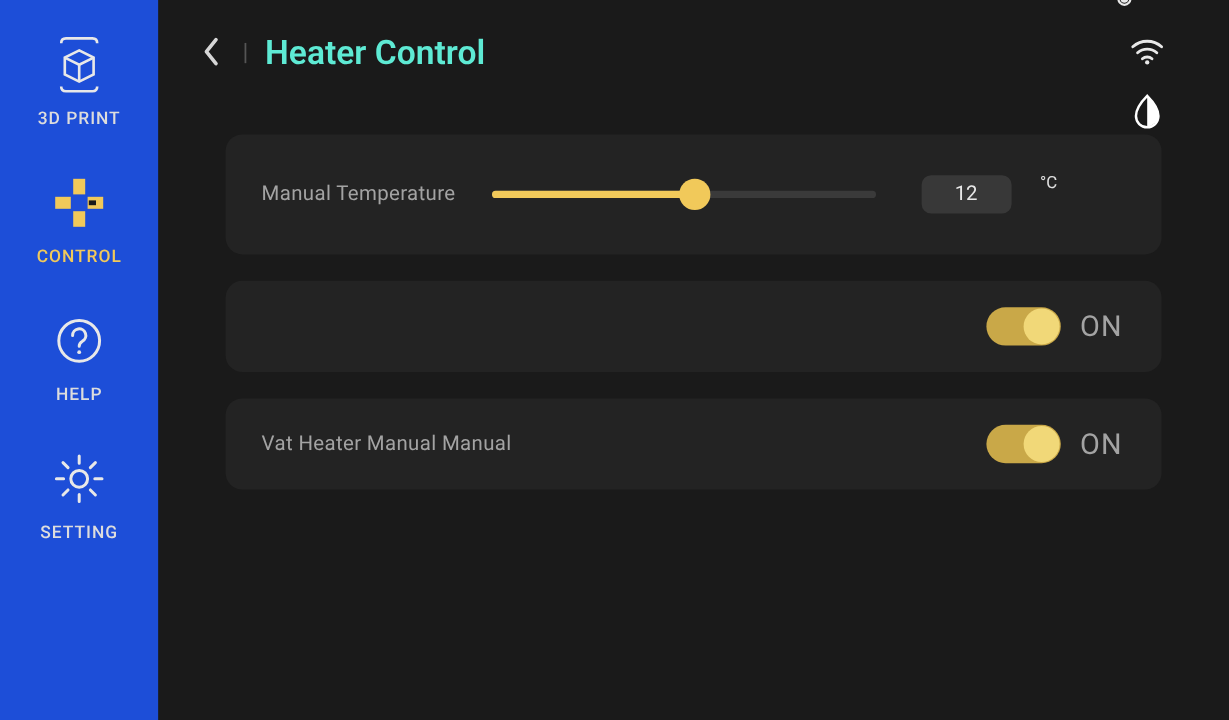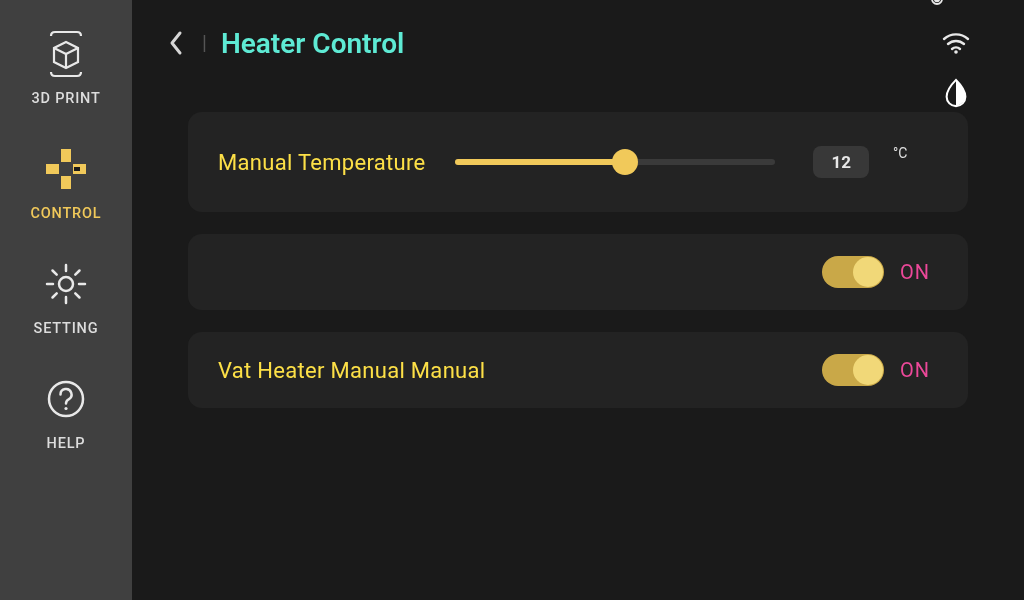--- a/index.html
+++ b/index.html
@@ -12,21 +12,21 @@
     color: #e8e8e8;
   }
   .app {
     display: flex;
     width: 100%;
     height: 100%;
   }
   
   .sidebar {
     width: 132px;
-    background: #404040;
+    background: #1d4ed8;
     display: flex;
     flex-direction: column;
     align-items: center;
     padding-top: 28px;
     gap: 36px;
   }
   .nav-item {
     display: flex;
     flex-direction: column;
     align-items: center;
@@ -112,22 +112,22 @@
   .card {
     background: #232323;
     border-radius: 14px;
     padding: 22px 30px;
     display: flex;
     align-items: center;
     min-height: 74px;
   }
   .card.tall { min-height: 100px; padding: 30px 30px; }
   .card-label {
-    font-size: 22px;
-    color: #fde047;
+    font-size: 17px;
+    color: #a3a3a3;
     font-weight: 400;
     letter-spacing: 0.3px;
   }
   
   .slider-row {
     flex: 1;
     display: flex;
     align-items: center;
     margin-left: 30px;
     gap: 18px;
@@ -159,27 +159,26 @@
     width: 26px;
     height: 26px;
     background: #f1c95a;
     border-radius: 50%;
     left: 53%;
     transform: translateX(-50%);
   }
   .value-box {
     background: #383838;
     border-radius: 8px;
-    padding: 6px 18px;
+    padding: 6px 28px;
     min-width: 54px;
     text-align: center;
     font-size: 17px;
     color: #e8e8e8;
     margin-left: 20px;
-    font-weight: bold;
   }
   .unit-col {
     display: flex;
     flex-direction: column;
     align-items: flex-start;
     margin-left: 6px;
     position: relative;
     top: -9px;
   }
   .unit {
@@ -204,22 +203,22 @@
   .toggle-knob {
     position: absolute;
     width: 30px;
     height: 30px;
     background: #f1d878;
     border-radius: 50%;
     top: 1px;
     right: 1px;
   }
   .toggle-text {
-    font-size: 20px;
-    color: #ec4899;
+    font-size: 24px;
+    color: #a3a3a3;
     letter-spacing: 1px;
     min-width: 38px;
   }
 </style>
 </head>
 <body>
 
 <div class="app">
 
   <div class="sidebar">
@@ -244,37 +243,37 @@
           <rect x="3" y="18" width="13" height="10" fill="#f1c95a"></rect>
           <rect x="30" y="18" width="13" height="10" fill="#f1c95a"></rect>
           <rect x="31" y="21" width="6" height="4" fill="#1a1a1a"></rect>
         </svg>
       </div>
       <span class="nav-label">CONTROL</span>
     </div>
 
     <div class="nav-item">
       <div class="nav-icon">
-        <svg width="46" height="46" viewBox="0 0 46 46" fill="none" stroke="#e8e8e8" stroke-width="2.5">
-          <circle cx="23" cy="23" r="7"></circle>
-          <path d="M23 4 L23 10 M23 36 L23 42 M4 23 L10 23 M36 23 L42 23 M9.5 9.5 L13.7 13.7 M32.3 32.3 L36.5 36.5 M36.5 9.5 L32.3 13.7 M13.7 32.3 L9.5 36.5" stroke-linecap="round"></path>
-        </svg>
-      </div>
-      <span class="nav-label">SETTING</span>
-    </div>
-
-    <div class="nav-item">
-      <div class="nav-icon">
         <svg width="40" height="40" viewBox="0 0 40 40" fill="none" stroke="#e8e8e8" stroke-width="2.5">
           <circle cx="20" cy="20" r="17"></circle>
           <path d="M14.5 15.5 a5.5 5.5 0 1 1 8.2 4.8 c-1.8 1.1 -2.7 2.1 -2.7 4.2" stroke-linecap="round"></path>
           <circle cx="20" cy="29.5" r="1.6" fill="#e8e8e8" stroke="none"></circle>
         </svg>
       </div>
       <span class="nav-label">HELP</span>
+    </div>
+
+    <div class="nav-item">
+      <div class="nav-icon">
+        <svg width="46" height="46" viewBox="0 0 46 46" fill="none" stroke="#e8e8e8" stroke-width="2.5">
+          <circle cx="23" cy="23" r="7"></circle>
+          <path d="M23 4 L23 10 M23 36 L23 42 M4 23 L10 23 M36 23 L42 23 M9.5 9.5 L13.7 13.7 M32.3 32.3 L36.5 36.5 M36.5 9.5 L32.3 13.7 M13.7 32.3 L9.5 36.5" stroke-linecap="round"></path>
+        </svg>
+      </div>
+      <span class="nav-label">SETTING</span>
     </div>
   </div>
 
   <div class="main">
     <div class="topbar">
       <div class="back-btn">
         <svg width="16" height="26" viewBox="0 0 16 26" fill="none" stroke="#d6d6d6" stroke-width="3" stroke-linecap="round" stroke-linejoin="round">
           <path d="M12 3 L4 13 L12 23"></path>
         </svg>
       </div>

